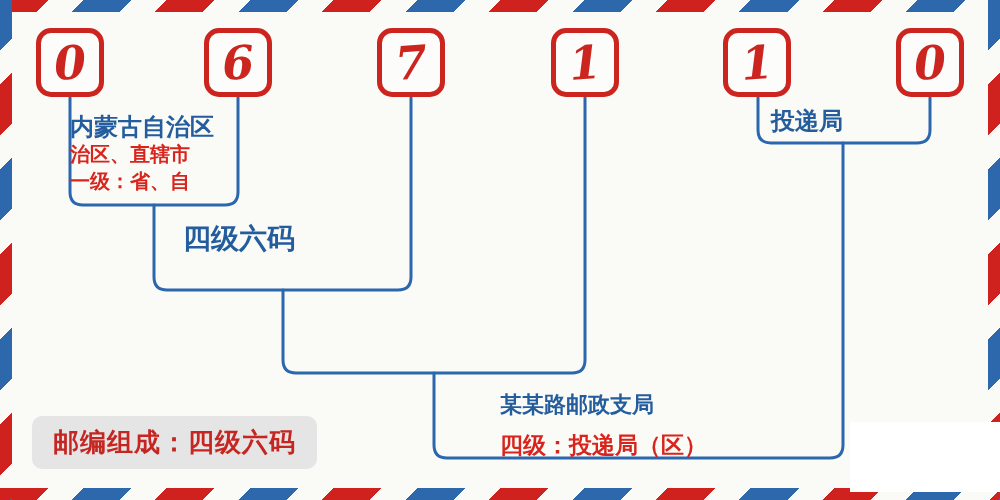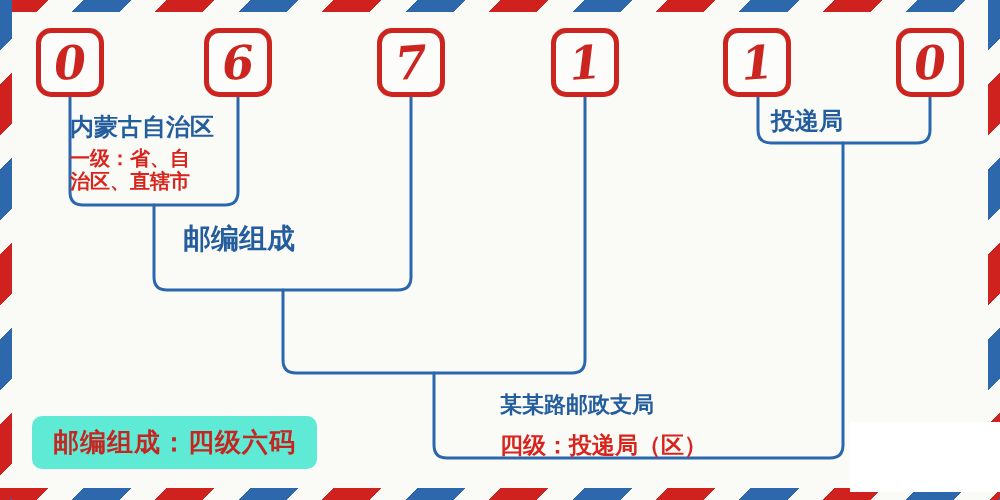--- a/index.html
+++ b/index.html
@@ -60,21 +60,21 @@
   .l3 .name{font-size:19px;}
   .l3 .desc{font-size:22px;margin-top:3px;}
   .l4{left:500px;top:390px;width:278px;}
   .l4 .name{font-size:22px;}
   .l4 .desc{font-size:23px;margin-top:10px;}
   .l5{left:771px;top:105px;width:145px;}
   .l5 .name{font-size:24px;}
   
   .badge{
     position:absolute;left:32px;top:416px;
-    background:#5eead4;border-radius:10px;
+    background:#e5e5e5;border-radius:10px;
     padding:9px 21px;
     color:#c52622;font-weight:bold;font-size:26px;
     font-family:"Liberation Serif",serif;
     letter-spacing:1px;
   }
 </style>
 </head>
 <body>
 
 <div class="frame">
@@ -106,26 +106,26 @@
   </div>
   <div class="digit-box" style="left:723px">
     <span class="digit">1</span>
   </div>
   <div class="digit-box" style="left:896px">
     <span class="digit">0</span>
   </div>
 
   <div class="label l1">
     <div class="name">内蒙古自治区</div>
+    <div class="desc" style="margin-top:0">治区、直辖市</div>
     <div class="desc">一级：省、自</div>
-    <div class="desc" style="margin-top:0">治区、直辖市</div>
   </div>
 
   <div class="label l2">
-    <div class="name">邮编组成</div>
+    <div class="name">四级六码</div>
   </div>
 
 
   <div class="label l5">
     <div class="name">投递局</div>
   </div>
 
   <div class="label l4">
     <div class="name">某某路邮政支局</div>
     <div class="desc">四级：投递局（区）</div>

